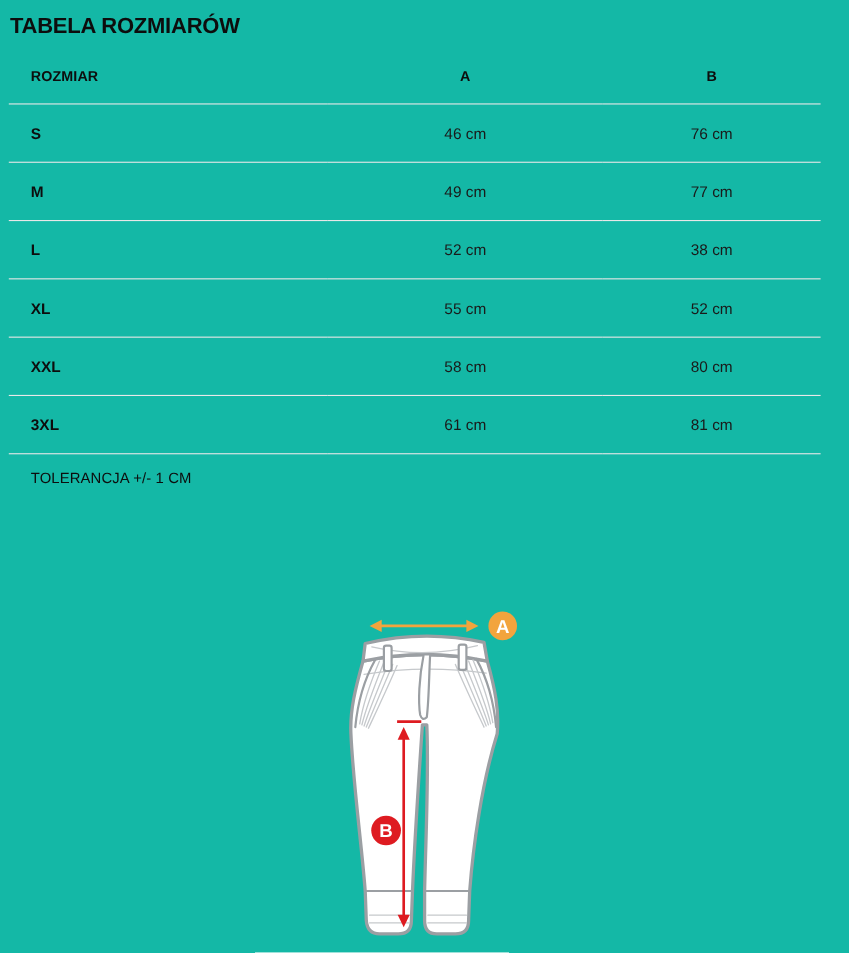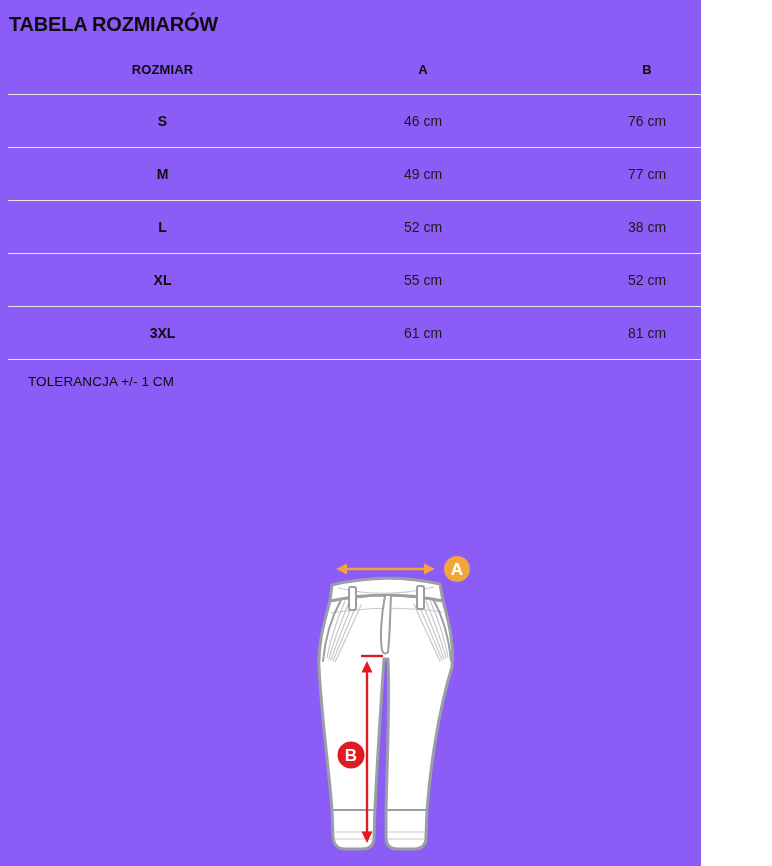--- a/index.html
+++ b/index.html
@@ -1,35 +1,35 @@
 <!DOCTYPE html>
 <html><head>
 <meta charset="utf-8">
 <style>
   html,body{margin:0;padding:0;background:#ffffff;}
   body{font-family:"Liberation Sans",sans-serif;color:#141414;}
-  .page{position:relative;width:701px;height:866px;background:#8b5cf6;overflow:hidden;}
+  .page{position:relative;width:772px;height:866px;background:#14b8a6;overflow:hidden;}
 
   .section-title{
     margin:0;padding:13px 0 0 9px;
     font-size:20px;font-weight:700;letter-spacing:-0.2px;color:#0d0d0d;
   }
 
   table.size-table{
     border-collapse:collapse;table-layout:fixed;
     margin:9px 0 0 8px;width:738px;
   }
   table.size-table col.c1{width:290px;}
   table.size-table col.c2{width:250px;}
   table.size-table col.c3{width:198px;}
   table.size-table th{
     height:47px;font-size:13px;font-weight:700;color:#0d0d0d;
     border-bottom:1px solid #e8e8e8;letter-spacing:0.1px;
   }
-  table.size-table th.left, table.size-table td.left{text-align:center;padding-left:20px;}
+  table.size-table th.left, table.size-table td.left{text-align:left;padding-left:20px;}
   table.size-table th.center, table.size-table td.center{text-align:center;}
   table.size-table td{
     height:50px;font-size:14px;border-bottom:1px solid #e8e8e8;color:#1a1a1a;
   }
   table.size-table td.size{font-weight:700;color:#0d0d0d;}
 
   .tolerance-note{
     margin:14px 0 0 28px;
     font-size:13.5px;font-weight:400;letter-spacing:0.1px;color:#0d0d0d;
   }
@@ -77,20 +77,25 @@
       </tr>
       <tr>
         <td class="left size">L</td>
         <td class="center">52 cm</td>
         <td class="center">38 cm</td>
       </tr>
       <tr>
         <td class="left size">XL</td>
         <td class="center">55 cm</td>
         <td class="center">52 cm</td>
+      </tr>
+      <tr>
+        <td class="left size">XXL</td>
+        <td class="center">58 cm</td>
+        <td class="center">80 cm</td>
       </tr>
       <tr>
         <td class="left size">3XL</td>
         <td class="center">61 cm</td>
         <td class="center">81 cm</td>
       </tr>
     </tbody>
   </table>
 
   <div class="tolerance-note">TOLERANCJA +/- 1 CM</div>

